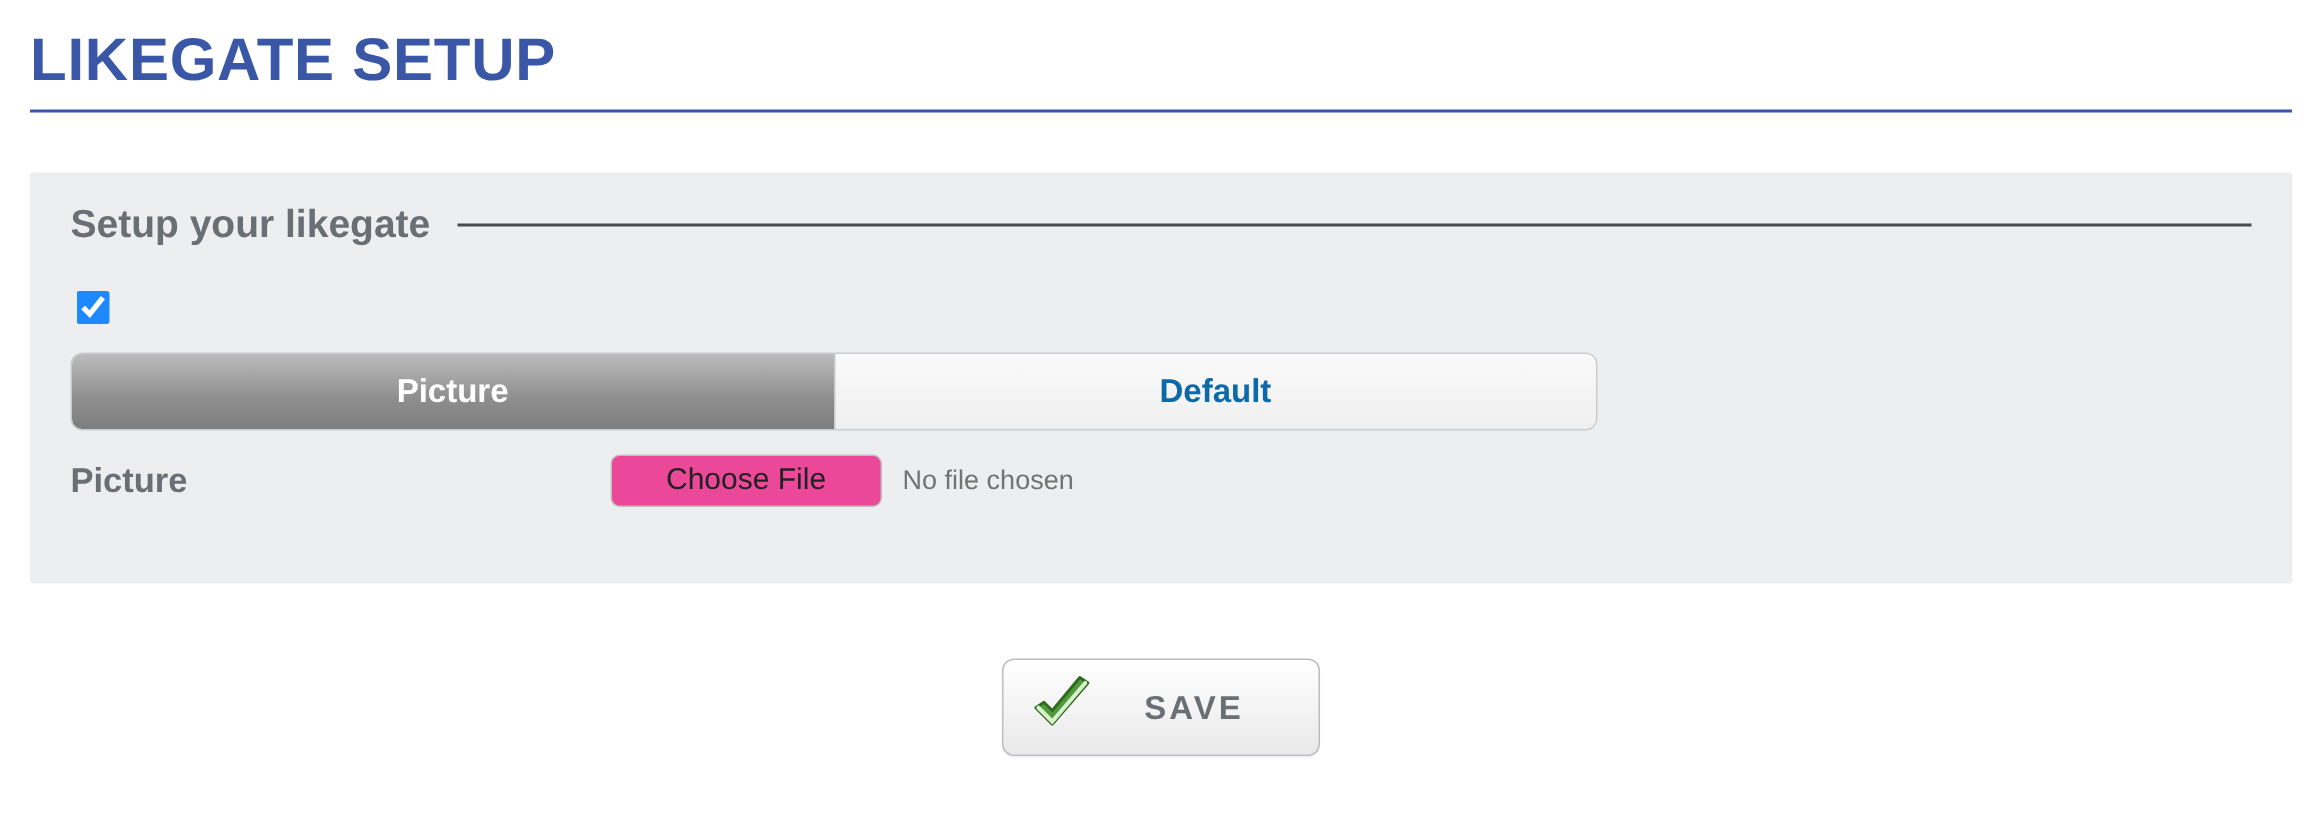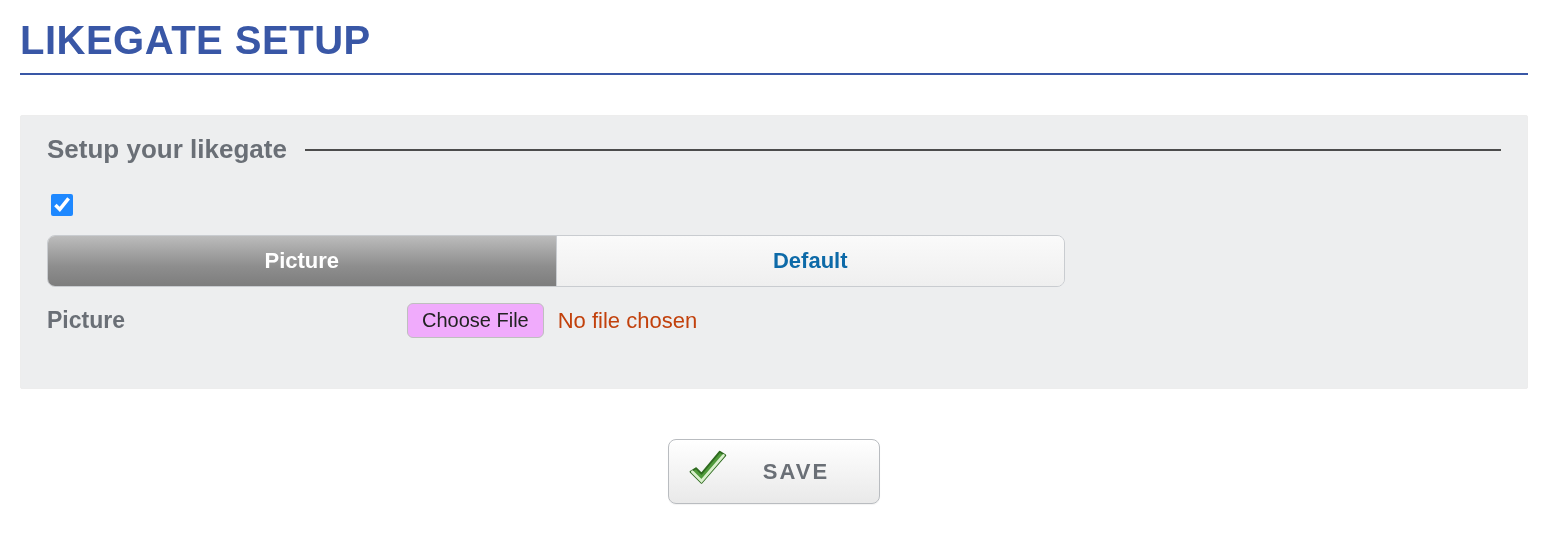--- a/index.html
+++ b/index.html
@@ -89,31 +89,31 @@
     color: #fff;
     background: linear-gradient(#bcbcbc, #8e8e8e 60%, #7d7d7d);
   }
   
   .file-wrap {
     display: flex;
     align-items: center;
     gap: 14px;
   }
   .file-btn {
-    background: #f0abfc;
+    background: #ec4899;
     border: 1px solid #bfbfbf;
     border-radius: 6px;
-    padding: 5px 14px;
+    padding: 5px 36px;
     font-size: 20px;
     color: #222;
     cursor: pointer;
   }
   .file-status {
-    font-size: 22px;
-    color: #c2410c;
+    font-size: 18px;
+    color: #737373;
   }
   
   .save-row {
     text-align: center;
     margin-top: 50px;
   }
   .save-btn {
     display: inline-flex;
     align-items: center;
     gap: 34px;

